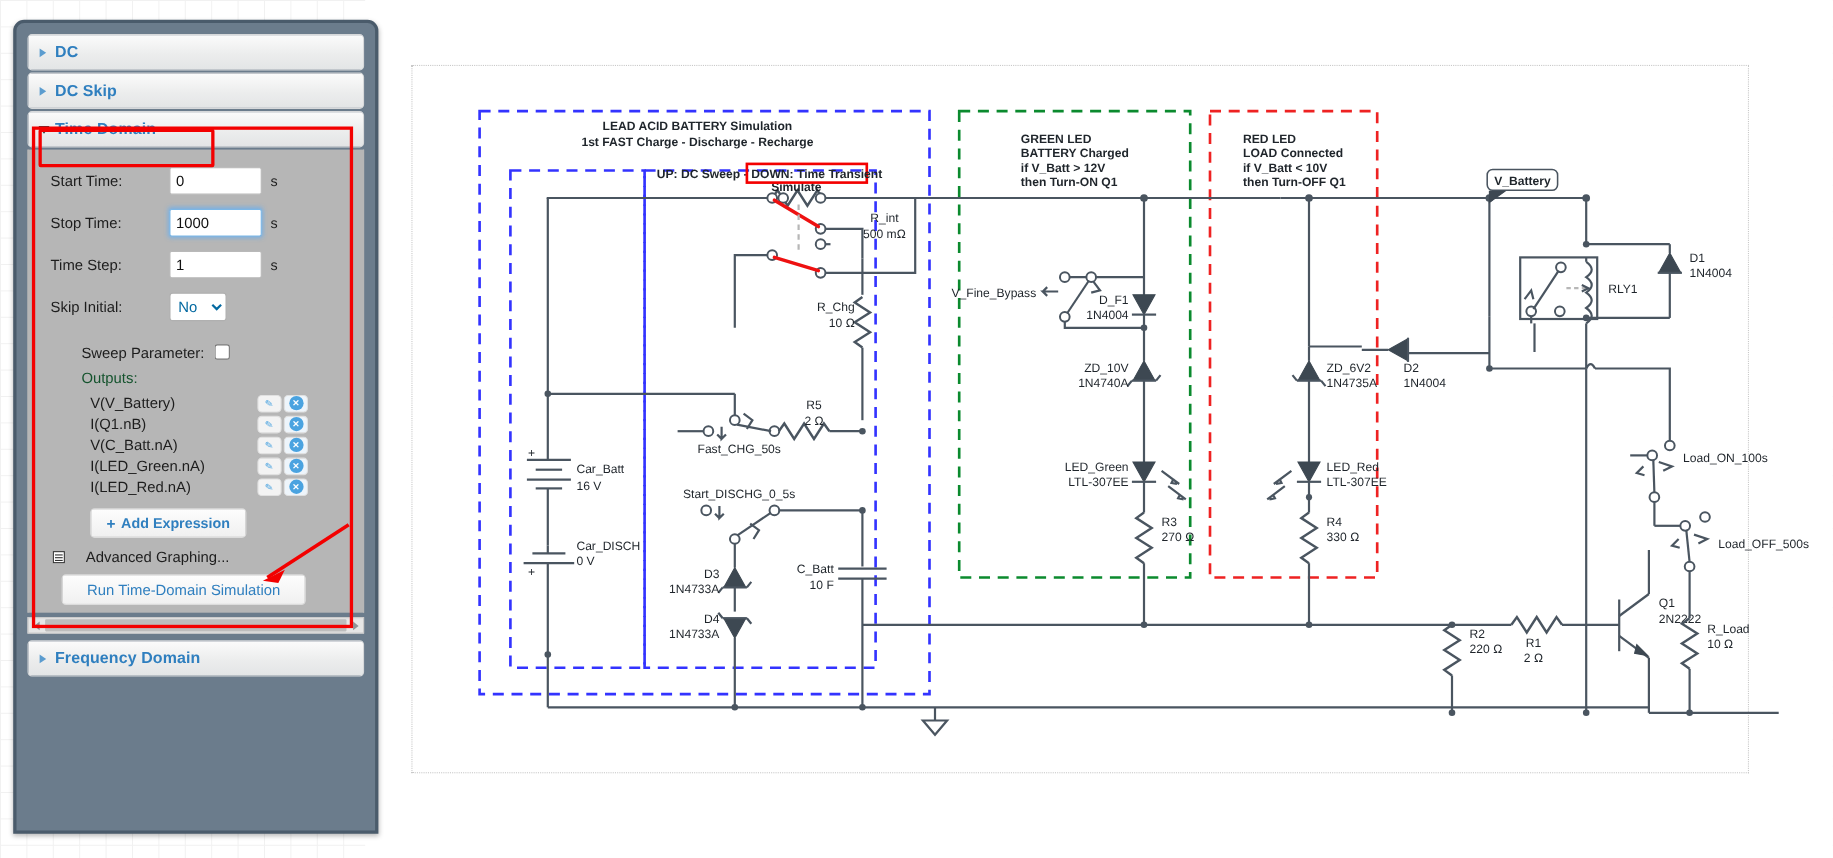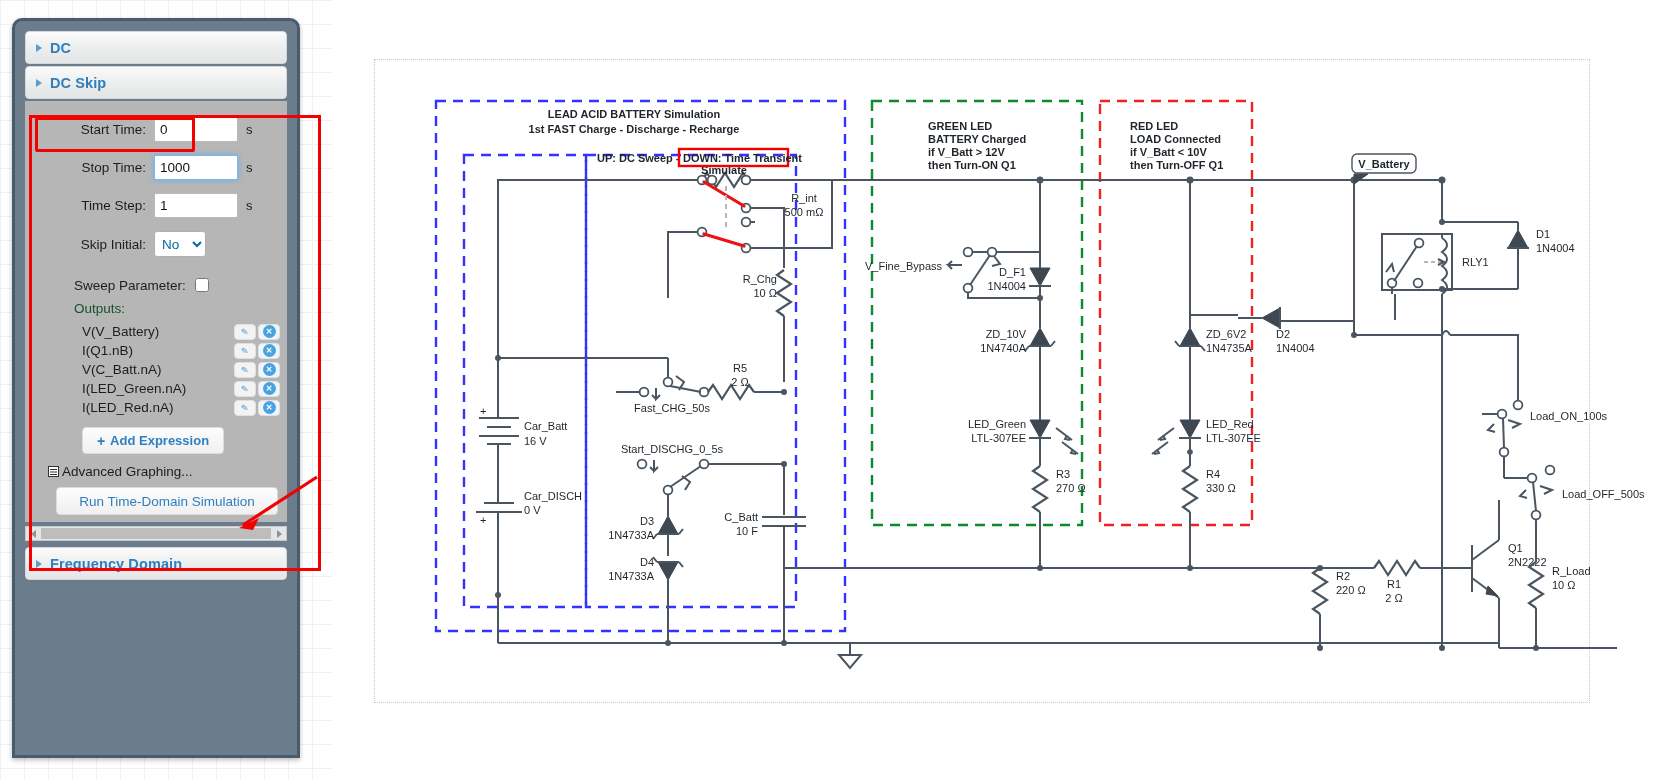--- a/index.html
+++ b/index.html
@@ -22,21 +22,21 @@
     background-image:
       linear-gradient(to right, #f1f1f1 1px, transparent 1px),
       linear-gradient(to bottom, #f1f1f1 1px, transparent 1px);
     background-size: 24px 24px;
   }
 
   
   #sim-panel {
     position: absolute;
     left: 12px; top: 18px;
-    width: 288px; height: 740px;
+    width: 332px; height: 740px;
     background: #6b7c8c;
     border: 3px solid #4a5b6b;
     border-radius: 10px 10px 0 0;
     padding: 10px 10px 0 10px;
     box-shadow: 0 2px 5px rgba(0,0,0,.28);
   }
 
   .accordion-header {
     position: relative;
     height: 33px;
@@ -102,22 +102,22 @@
 
   .field-row {
     display: flex;
     align-items: center;
     margin-bottom: 13px;
     font-size: 13.5px;
     color: #1d1d1d;
   }
   .field-row .lbl {
     width: 128px;
-    text-align: right;
     padding-right: 8px;
+    padding-left: 20px;
   }
   .field-row input[type=text] {
     height: 25px;
     border: 1px solid #b9b9b9;
     border-radius: 2px;
     background: #fff;
     font-size: 13.5px;
     font-family: "Liberation Sans", sans-serif;
     padding: 0 5px;
     color: #111;
@@ -195,21 +195,21 @@
     font-family: "Liberation Sans", sans-serif;
     display: flex; align-items: center; justify-content: center;
     gap: 5px;
     cursor: pointer;
   }
   #add-expression-button .plus { color: #2f7fbf; font-size: 14px; font-weight: bold; }
 
   #advanced-graphing-link {
     margin: 10px 0 0 22px;
     font-size: 13.5px; color: #1d1d1d;
-    display: flex; align-items: center; gap: 3px;
+    display: flex; align-items: center; gap: 19px;
     cursor: pointer;
   }
   #advanced-graphing-link .gicon {
     display: inline-block; width: 11px; height: 11px;
     border: 1.3px solid #333; background: #fff;
     position: relative;
   }
   #advanced-graphing-link .gicon::after {
     content: ""; position: absolute; left: 1px; top: 1.5px;
     width: 7px; height: 1px; background: #333;
@@ -620,20 +620,24 @@
     <div class="accordion-header">
       <span class="arrow"></span>
       <span class="title">DC</span>
     </div>
 
     <div class="accordion-header">
       <span class="arrow"></span>
       <span class="title">DC Skip</span>
     </div>
 
+    <div class="accordion-header open">
+      <span class="arrow"></span>
+      <span class="title">Time Domain</span>
+    </div>
 
     <div id="time-domain-body">
 
       <div class="field-row">
         <span class="lbl">Start Time:</span>
         <input id="start-time-input" type="text" value="0" style="">
         <span class="unit">s</span>
       </div>
 
       <div class="field-row">

